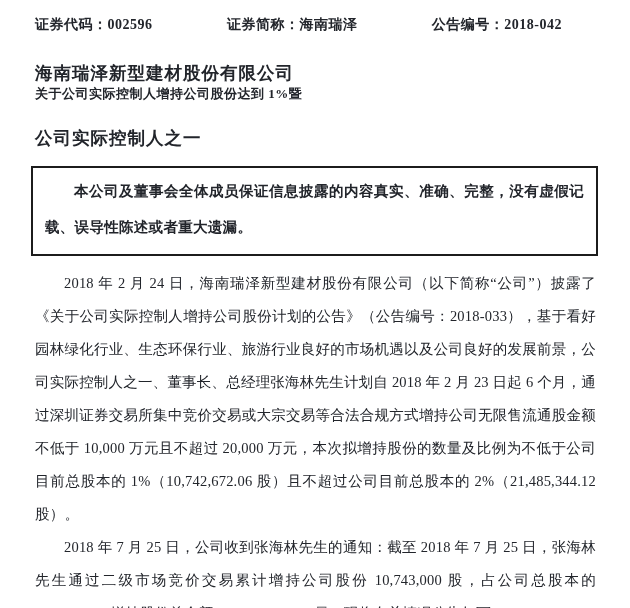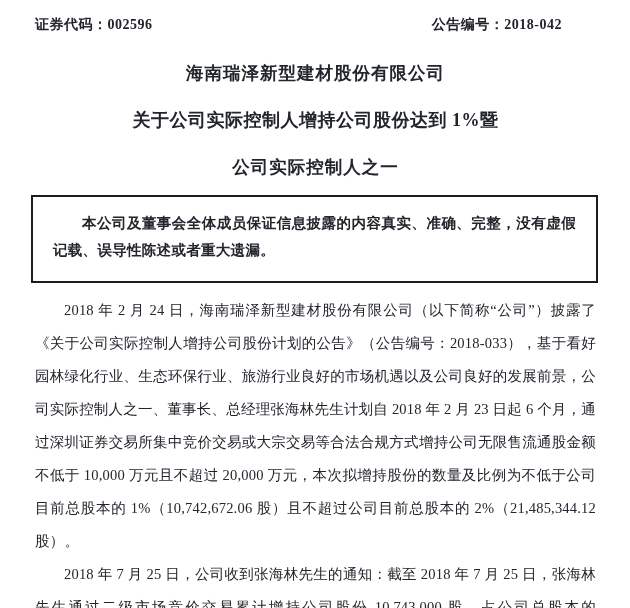--- a/index.html
+++ b/index.html
@@ -24,40 +24,40 @@
   .doc-header {
     display: flex;
     justify-content: space-between;
     width: 527px;
     font-size: 14px;
     font-weight: 600;
     letter-spacing: 0.5px;
     white-space: nowrap;
   }
   .title-line {
-    text-align: center;
+    text-align: left;
     font-weight: bold;
     margin: 0;
   }
   .title-1 { font-size: 17.5px; margin-top: 27px; letter-spacing: 1px; }
-  .title-2 { font-size: 18px;   margin-top: 23px; letter-spacing: 0.5px; }
+  .title-2 { font-size: 13px;   letter-spacing: 0.5px; }
   .title-3 { font-size: 17.5px; margin-top: 23px; letter-spacing: 1px; }
   .disclaimer-box {
     box-sizing: border-box;
     margin-top: 16px;
     margin-left: -4px;
     width: 567px;
     border: 2px solid #1c1c1c;
     padding: 5px 12px 9px 12px;
   }
   .disclaimer-box p {
-    margin: 8px;
+    margin: 0;
     font-weight: bold;
     font-size: 14.5px;
-    line-height: 27px;
+    line-height: 36px;
     text-indent: 2em;
     text-align: justify;
     letter-spacing: 0.3px;
   }
   .body-para {
     margin: 0;
     font-size: 14.5px;
     line-height: 33px;
     text-indent: 2em;
     text-align: justify;
@@ -65,20 +65,21 @@
   }
   .body-para.first { margin-top: 11px; }
 </style>
 </head>
 <body>
 
 <div class="page">
 
   <div class="doc-header">
     <span>证券代码：002596</span>
+    <span>证券简称：海南瑞泽</span>
     <span>公告编号：2018-042</span>
   </div>
 
   <p class="title-line title-1">海南瑞泽新型建材股份有限公司</p>
   <p class="title-line title-2">关于公司实际控制人增持公司股份达到 1%暨</p>
   <p class="title-line title-3">公司实际控制人之一</p>
 
   <div class="disclaimer-box">
     <p>本公司及董事会全体成员保证信息披露的内容真实、准确、完整，没有虚假记载、误导性陈述或者重大遗漏。</p>
   </div>

